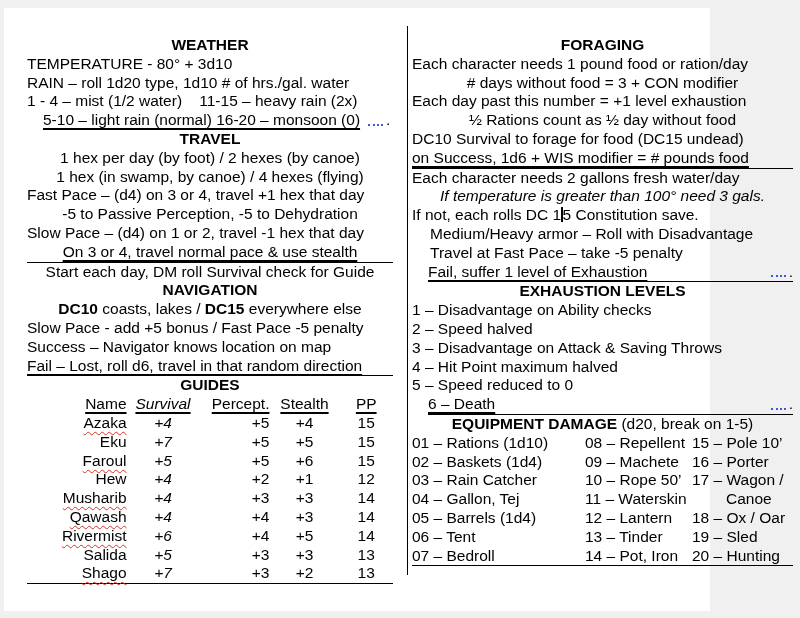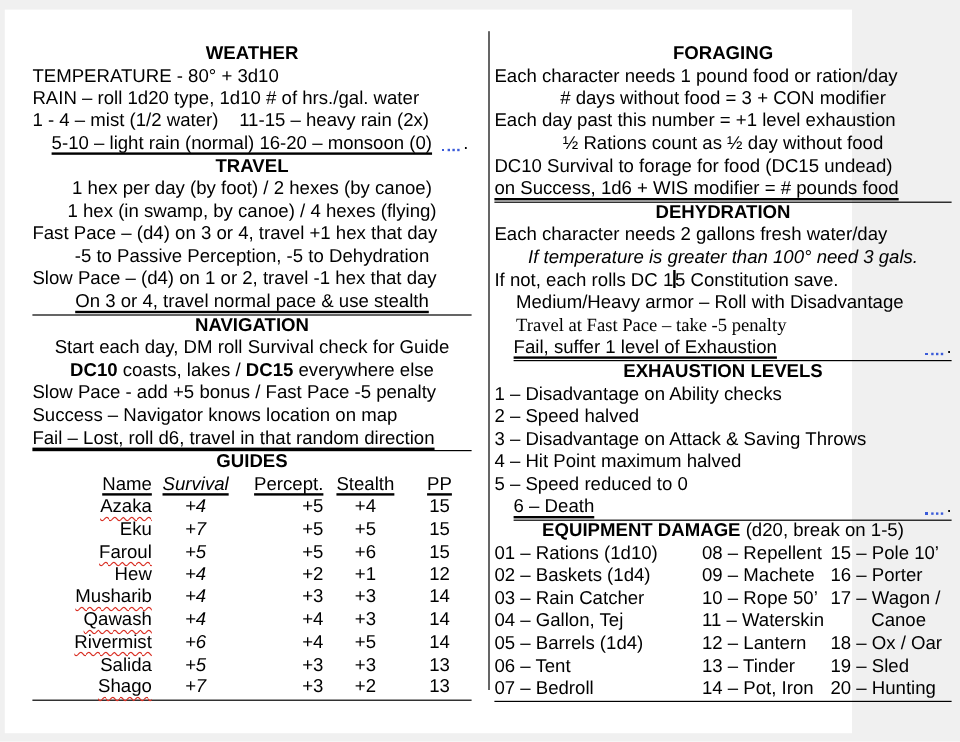--- a/index.html
+++ b/index.html
@@ -46,22 +46,22 @@
       <div class="ln"><span>RAIN – roll 1d20 type, 1d10 # of hrs./gal. water</span></div>
       <div class="ln"><span>1 - 4 – mist (1/2 water)    11-15 – heavy rain (2x)</span></div>
       <div class="ln flexln"><span class="u">5-10 – light rain (normal) 16-20 – monsoon (0)</span><span class="dots"></span><span>.</span></div>
       <div class="ln center"><span class="b">TRAVEL</span></div>
       <div class="ln center"><span>1 hex per day (by foot) / 2 hexes (by canoe)</span></div>
       <div class="ln center"><span>1 hex (in swamp, by canoe) / 4 hexes (flying)</span></div>
       <div class="ln"><span>Fast Pace – (d4) on 3 or 4, travel +1 hex that day</span></div>
       <div class="ln center"><span>-5 to Passive Perception, -5 to Dehydration</span></div>
       <div class="ln"><span>Slow Pace – (d4) on 1 or 2, travel -1 hex that day</span></div>
       <div class="ln center rule"><span class="u">On 3 or 4, travel normal pace &amp; use stealth</span></div>
+      <div class="ln center"><span>Start each day, DM roll Survival check for Guide</span></div>
       <div class="ln center"><span class="b">NAVIGATION</span></div>
-      <div class="ln center"><span>Start each day, DM roll Survival check for Guide</span></div>
       <div class="ln center"><span><span class="b">DC10</span><span> coasts, lakes / </span><span class="b">DC15</span><span> everywhere else</span></span></div>
       <div class="ln"><span>Slow Pace - add +5 bonus / Fast Pace -5 penalty</span></div>
       <div class="ln"><span>Success – Navigator knows location on map</span></div>
       <div class="ln rule"><span class="u">Fail – Lost, roll d6, travel in that random direction</span></div>
       <div class="ln center"><span class="b">GUIDES</span></div>
       <div class="ln grow"><div class="ln gc1" style="height: auto;"><span class="u">Name</span></div><div class="ln gc2" style="height: auto;"><span class="u">Survival</span></div><div class="ln gc3" style="height: auto;"><span class="u">Percept.</span></div><div class="ln gc4" style="height: auto;"><span class="u">Stealth</span></div><div class="ln gc5" style="height: auto;"><span class="u">PP</span></div></div>
       <div class="ln grow"><div class="gc1"><span class="sq">Azaka</span></div><div class="gc2"><span>+4</span></div><div class="gc3"><span>+5</span></div><div class="gc4"><span>+4</span></div><div class="gc5"><span>15</span></div></div>
       <div class="ln grow"><div class="gc1"><span>Eku</span></div><div class="gc2"><span>+7</span></div><div class="gc3"><span>+5</span></div><div class="gc4"><span>+5</span></div><div class="gc5"><span>15</span></div></div>
       <div class="ln grow"><div class="gc1"><span class="sq">Faroul</span></div><div class="gc2"><span>+5</span></div><div class="gc3"><span>+5</span></div><div class="gc4"><span>+6</span></div><div class="gc5"><span>15</span></div></div>
       <div class="ln grow"><div class="gc1"><span>Hew</span></div><div class="gc2"><span>+4</span></div><div class="gc3"><span>+2</span></div><div class="gc4"><span>+1</span></div><div class="gc5"><span>12</span></div></div>
@@ -72,26 +72,25 @@
       <div class="ln grow rule"><div class="gc1"><span class="sq">Shago</span></div><div class="gc2"><span>+7</span></div><div class="gc3"><span>+3</span></div><div class="gc4"><span>+2</span></div><div class="gc5"><span>13</span></div></div>
     </div>
   <div class="col col-right" id="col-right">
       <div class="ln center"><span class="b">FORAGING</span></div>
       <div class="ln"><span>Each character needs 1 pound food or ration/day</span></div>
       <div class="ln center"><span># days without food = 3 + CON modifier</span></div>
       <div class="ln"><span>Each day past this number = +1 level exhaustion</span></div>
       <div class="ln center"><span>½ Rations count as ½ day without food</span></div>
       <div class="ln"><span>DC10 Survival to forage for food (DC15 undead)</span></div>
       <div class="ln rule"><span class="u">on Success, 1d6 + WIS modifier = # pounds food</span></div>
-      <div class="ln center"><span class="b">DEHYDRATION</span></div>
       <div class="ln"><span>Each character needs 2 gallons fresh water/day</span></div>
       <div class="ln center"><span class="i">If temperature is greater than 100° need 3 gals.</span></div>
       <div class="ln"><span><span>If not, each rolls DC 1</span><span class="caret"></span><span>5 Constitution save.</span></span></div>
       <div class="ln" style="padding-left: 18px;"><span>Medium/Heavy armor – Roll with Disadvantage</span></div>
-      <div class="ln" style="padding-left: 18px; font-family: Liberation Serif, serif;"><span>Travel at Fast Pace – take -5 penalty</span></div>
+      <div class="ln" style="padding-left: 18px;"><span>Travel at Fast Pace – take -5 penalty</span></div>
       <div class="ln rule flexln"><span class="u">Fail, suffer 1 level of Exhaustion</span><span class="fill"></span><span class="dots"></span><span>.</span></div>
       <div class="ln center"><span class="b">EXHAUSTION LEVELS</span></div>
       <div class="ln"><span>1 – Disadvantage on Ability checks</span></div>
       <div class="ln"><span>2 – Speed halved</span></div>
       <div class="ln"><span>3 – Disadvantage on Attack &amp; Saving Throws</span></div>
       <div class="ln"><span>4 – Hit Point maximum halved</span></div>
       <div class="ln"><span>5 – Speed reduced to 0</span></div>
       <div class="ln rule flexln"><span class="u">6 – Death</span><span class="fill"></span><span class="dots"></span><span>.</span></div>
       <div class="ln center"><span><span class="b">EQUIPMENT DAMAGE</span><span> (d20, break on 1-5)</span></span></div>
       <div class="ln erow"><div class="ec1"><span>01 – Rations (1d10)</span></div><div class="ec2"><span>08 – Repellent</span></div><div class="ec3"><span>15 – Pole 10’</span></div></div>

